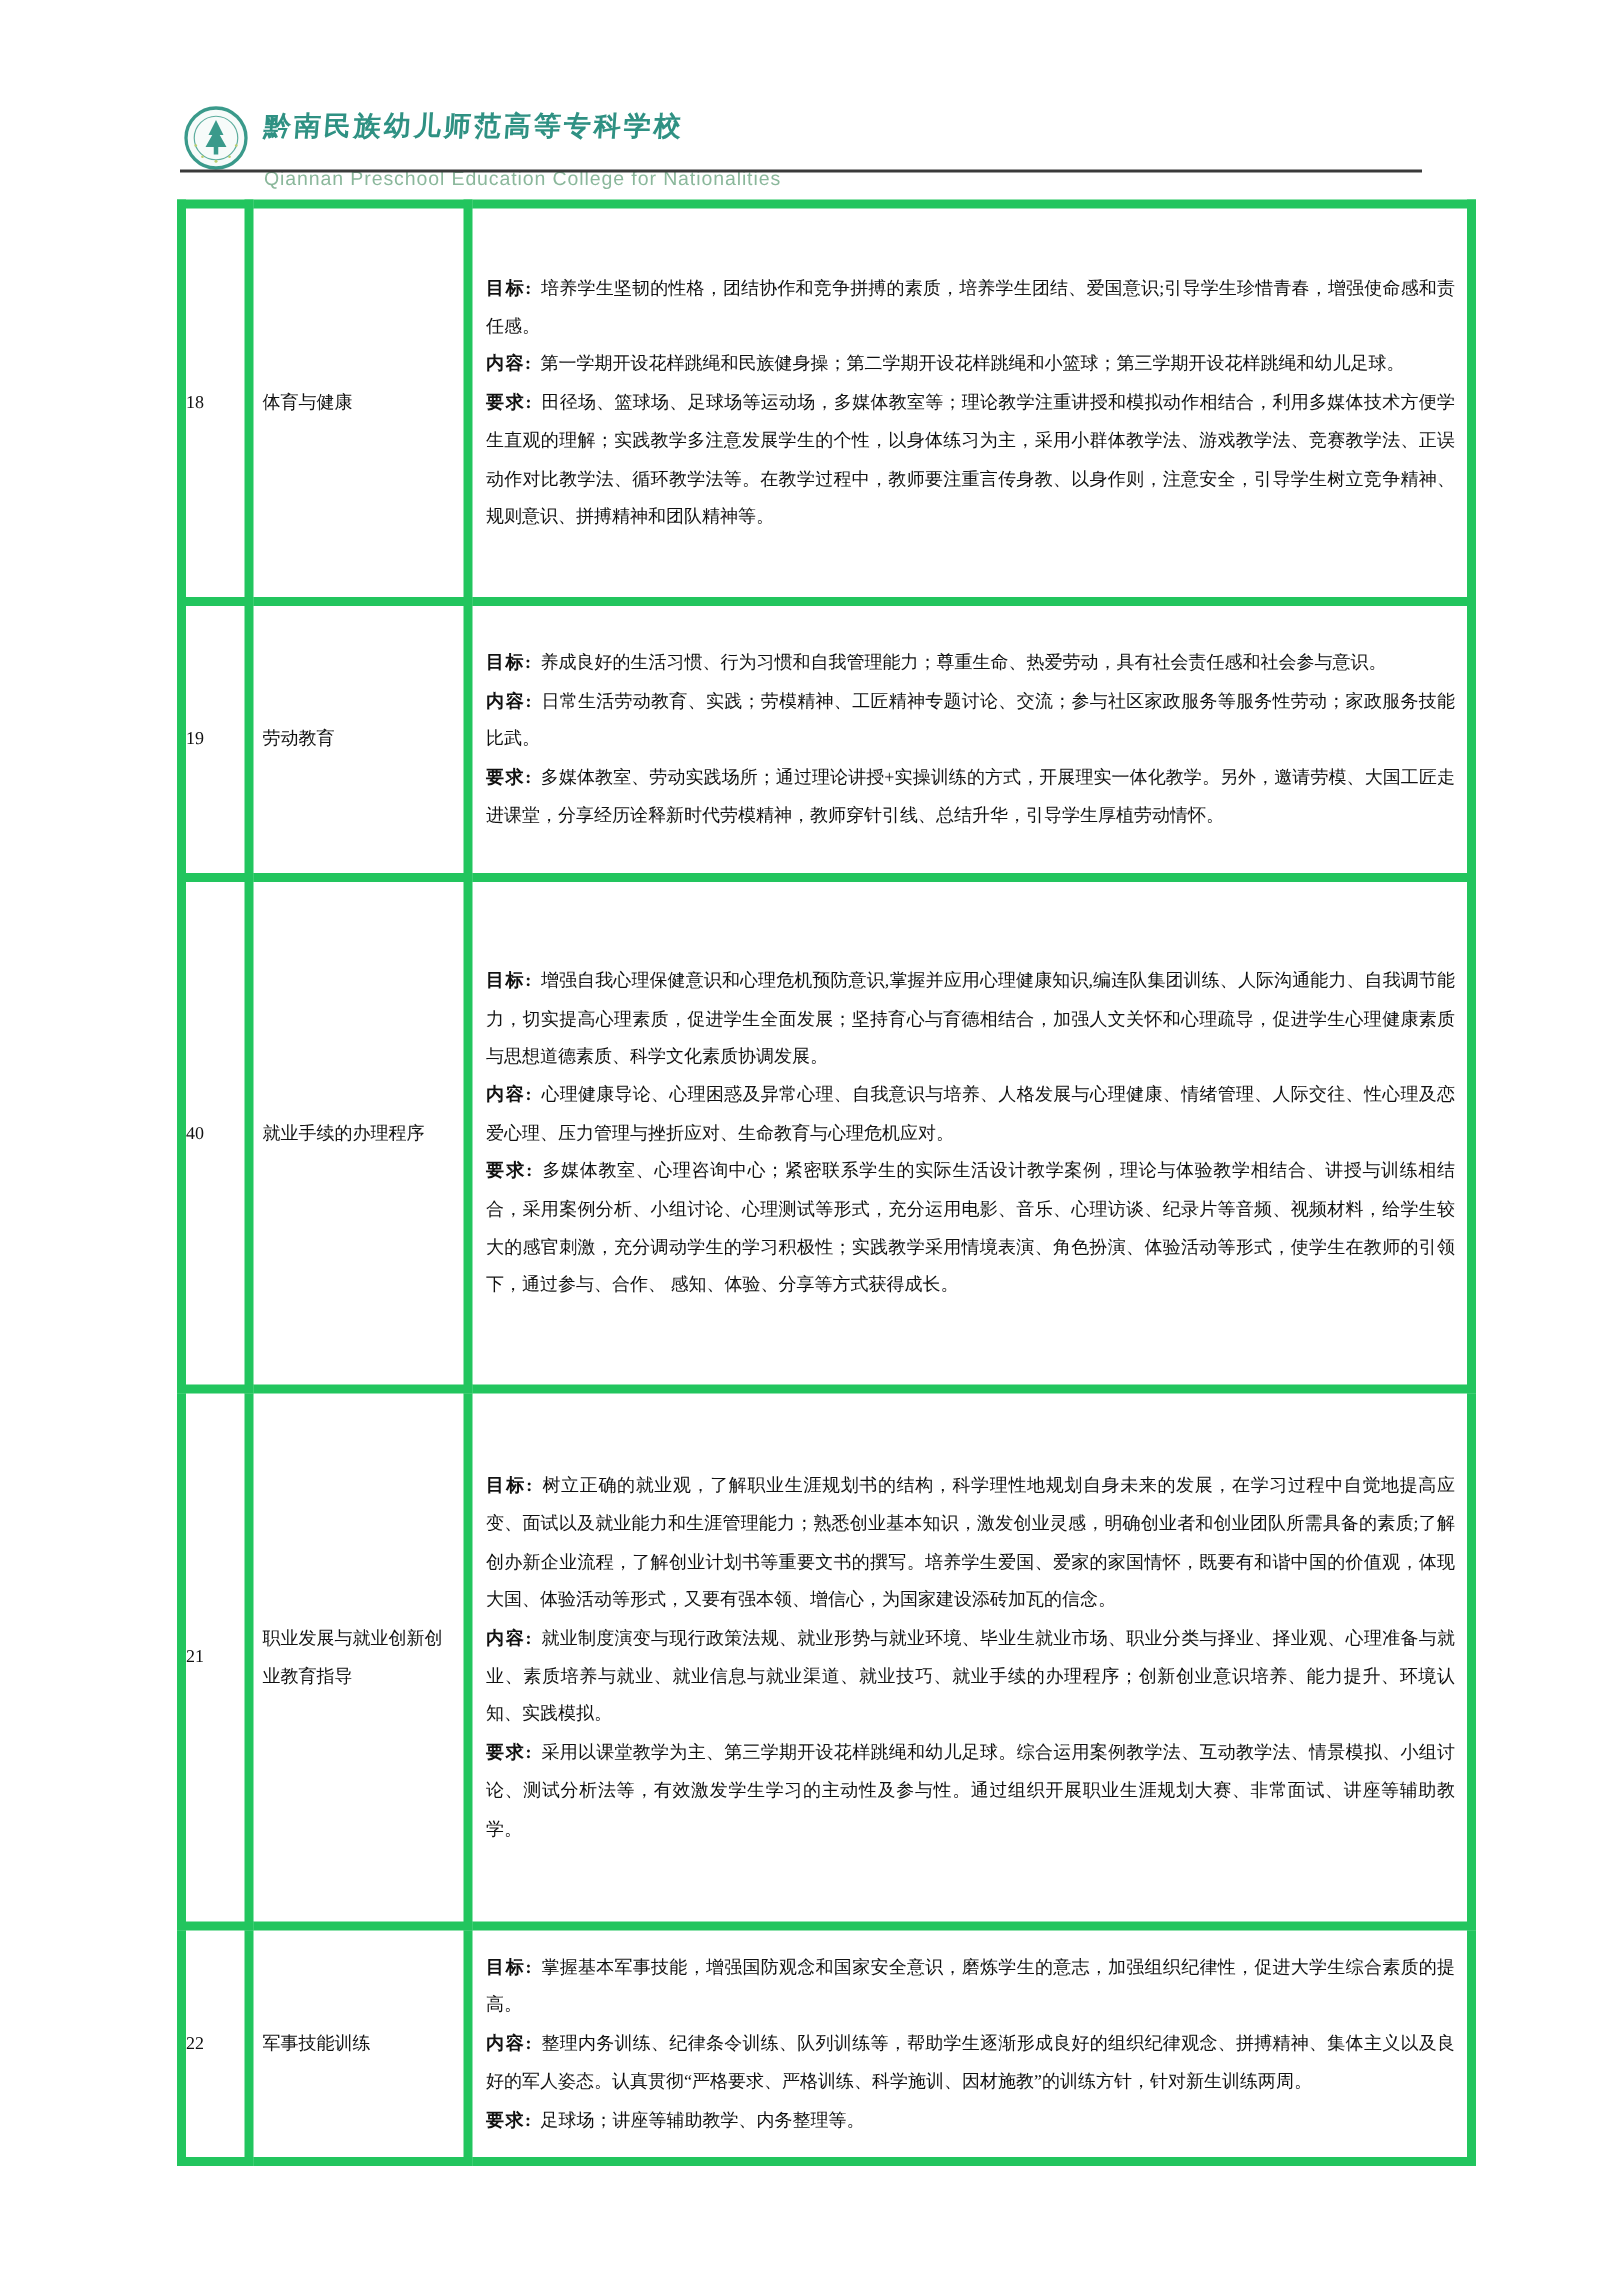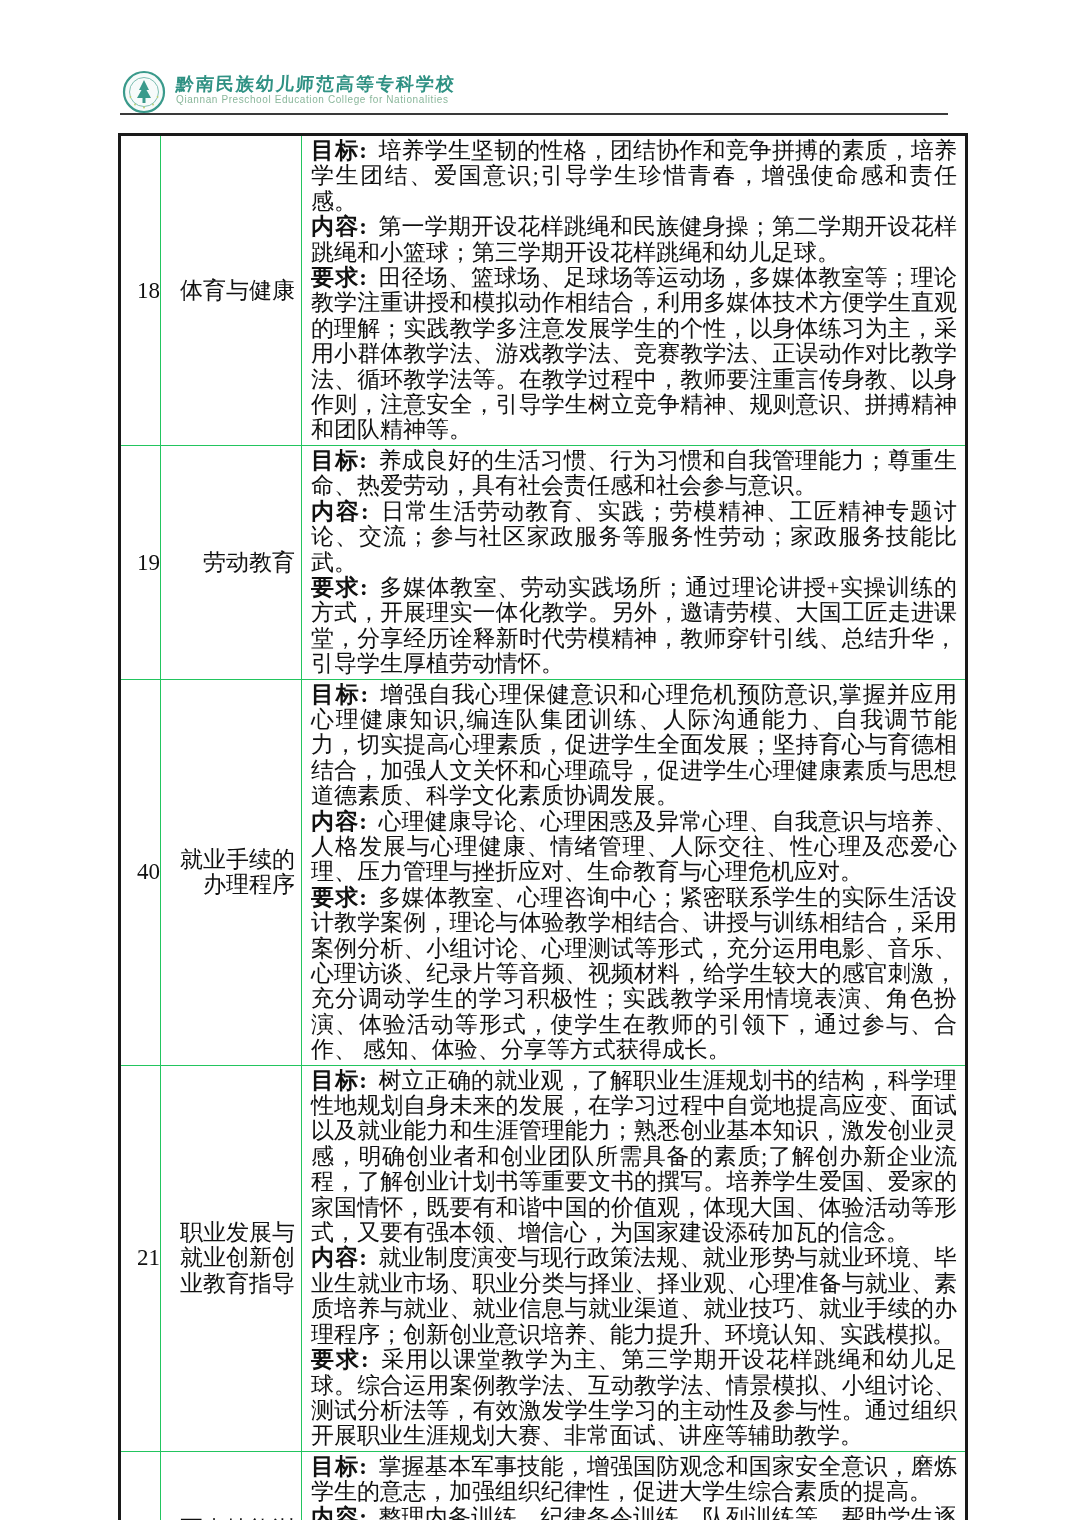--- a/index.html
+++ b/index.html
@@ -18,47 +18,47 @@
   .logo-text{padding-top:4px;}
   .logo-cn{
     font-size:18px;font-weight:bold;
     color:#2f9183;
     letter-spacing:2px;
     transform:skewX(-4deg);
     font-family:"Liberation Serif","DejaVu Serif",serif;
     line-height:20px;
   }
   .logo-en{
-    font-size:10px;
+    font-size:13px;
     color:#8ab79b;
     letter-spacing:0.6px;
-    margin-top:0;
+    margin-top:17px;
     font-family:"Liberation Sans","DejaVu Sans",sans-serif;
   }
   .header-rule{
     position:absolute;left:120px;top:113px;
     width:828px;height:2px;background:#3a3a3a;
   }
   
   table.curriculum{
     position:absolute;left:118px;top:133px;
     width:829px;
     border-collapse:collapse;
     table-layout:fixed;
     border:3px solid #1a1a1a;
   }
   table.curriculum td{
-    border:1px solid #22c55e;
-    font-size:23px;
+    border:6px solid #22c55e;
+    font-size:12px;
     line-height:25.4px;
     vertical-align:middle;
     overflow:hidden;
   }
-  td.cell-no{width:39px;text-align:right;padding:0;margin-top:38px;}
-  td.cell-course{width:128px;text-align:right;padding:0 6px;}
+  td.cell-no{width:39px;text-align:left;padding:0;margin-top:38px;}
+  td.cell-course{width:128px;text-align:left;padding:0 6px;}
   td.cell-content{
     width:646px;
     vertical-align:top;
     padding:2px 8px 2px 9px;
     text-align:justify;
     text-justify:inter-character;
   }
   tr.r18 td{height:255px;}
   tr.r19 td{height:174px;}
   tr.r20 td{height:331px;}

